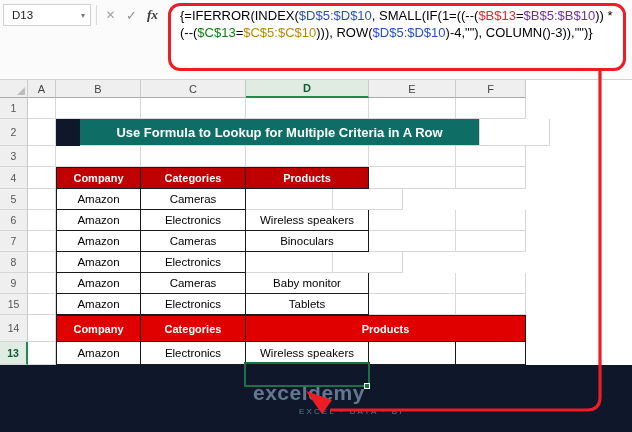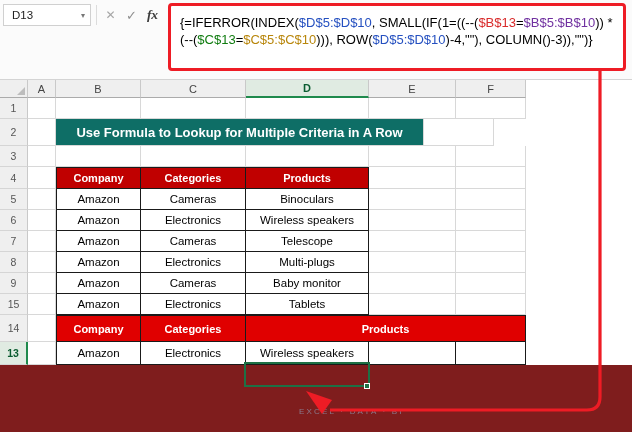--- a/index.html
+++ b/index.html
@@ -1,32 +1,32 @@
 <!DOCTYPE html>
 <html><head>
 <meta charset="utf-8">
 <style>
   * { box-sizing: border-box; margin: 0; padding: 0; }
   html,body { background:#ffffff; }
   .stage {
     position: relative; width: 632px; height: 432px; overflow: hidden;
-    background: #7f1d1d; font-family: "Liberation Sans","DejaVu Sans",sans-serif;
+    background: #0f172a; font-family: "Liberation Sans","DejaVu Sans",sans-serif;
   }
   
   .topbar { position:absolute; left:0; top:0; width:632px; height:80px; background:#FBFBFB; border-bottom:1px solid #D4D4D4; }
   .namebox { position:absolute; left:3px; top:4px; width:88px; height:22px; background:#fff; border:1px solid #D0D0D0; display:flex; align-items:center; padding:0 5px 0 8px; font-size:11.5px; color:#222; }
   .namebox .val { flex:1; }
   .nb-arrow { font-size:8px; color:#777; }
   .vsep { position:absolute; left:96px; top:5px; width:1px; height:20px; background:#DCDCDC; }
   .fbicons { position:absolute; left:100px; top:4px; height:22px; display:flex; align-items:center; }
   .fbicon { width:21px; height:22px; display:flex; align-items:center; justify-content:center; font-size:12px; color:#A5A5A5; cursor:default; }
   .fbicon.check { color:#8F8F8F; font-size:13px; }
   .fbicon.fx { font-family:"Liberation Serif",serif; font-style:italic; font-weight:bold; color:#3C3C3C; font-size:13.5px; }
   .fxbox { position:absolute; left:168px; top:3px; width:458px; height:68px; background:#fff;
-    border:3px solid #EE1C25; border-radius:4px; padding:8px 9px; font-size:13px; line-height:17px;
+    border:3px solid #EE1C25; border-radius:12px; padding:1px 9px; font-size:13px; line-height:17px;
     color:#000; overflow:hidden; word-break:break-all; }
   
   .colstrip { position:absolute; left:0; top:80px; width:632px; height:18px; display:flex; }
   .corner { width:28px; background:#EFEFEF; border-right:1px solid #C9C9C9; border-bottom:1px solid #ABABAB; position:relative; }
   .corner .tri { position:absolute; right:2px; bottom:2px; width:0; height:0; border-left:8px solid transparent; border-bottom:8px solid #BDBDBD; }
   .ch { background:#EFEFEF; border-right:1px solid #C9C9C9; border-bottom:1px solid #ABABAB; font-size:11px; color:#444; display:flex; align-items:center; justify-content:center; }
   .ch.sel { background:#E0EBE2; color:#0B5C31; font-weight:bold; border-bottom:2px solid #1E8A4C; }
   .chfill { flex:1; background:#fff; }
   
   .gridrows { position:absolute; left:0; top:98px; width:632px; }
@@ -35,21 +35,21 @@
   .rh { width:28px; background:#EFEFEF; border-right:1px solid #C9C9C9; border-bottom:1px solid #D5D5D5; font-size:10.5px; color:#555; display:flex; align-items:center; justify-content:center; }
   .rh.sel { background:#E0EBE2; color:#0B5C31; font-weight:bold; border-right:2px solid #1E8A4C; }
   .cell { background:#fff; border-right:1px solid #D8D8D8; border-bottom:1px solid #D8D8D8; font-size:11.5px; color:#000; display:flex; align-items:center; justify-content:center; overflow:hidden; white-space:nowrap; }
   .ca{width:28px} .cb{width:85px} .cc{width:105px} .cd{width:123px} .ce{width:87px} .cf{width:70px}
   .fill { flex:1; background:#fff; }
   .tb { border-right:1px solid #1a1a1a; border-bottom:1px solid #1a1a1a; }
   .bl { border-left:1px solid #1a1a1a; }
   .bt { border-top:1px solid #1a1a1a; }
   .th { color:#fff; font-weight:bold; font-size:11px; }
   .thwide { width:280px; }
-  .banner { width:368px; color:#fff; font-weight:bold; font-size:13px; display:flex; align-items:center; justify-content:center; }
+  .banner { width:400px; color:#fff; font-weight:bold; font-size:13px; display:flex; align-items:center; justify-content:center;margin-left:24px; }
   
   .selbox { position:absolute; left:244px; top:362px; width:126px; height:25px; border:2px solid #1E7145; pointer-events:none; }
   .fillhandle { position:absolute; left:364px; top:383px; width:6px; height:6px; background:#1E7145; border:1px solid #fff; }
   
   .wm { position:absolute; pointer-events:none; }
   .wm-brand { left:253px; top:381px; font-size:21px; font-weight:bold; letter-spacing:.5px; color:#A9C6E0; opacity:.55; }
   .wm-tag { left:299px; top:407px; font-size:8px; letter-spacing:2.2px; color:#8FA8C4; opacity:.65; }
   
   .anno { position:absolute; left:0; top:0; width:632px; height:432px; pointer-events:none; }
 </style>
@@ -126,54 +126,52 @@
       <div class="cell ce"></div>
         <div class="cell cf"></div>
         <div class="fill"></div>
     </div>
 
     <div class="row h21">
       <div class="rh">5</div>
       <div class="cell ca"></div>
       <div class="cell cb tb bl">Amazon</div>
       <div class="cell cc tb">Cameras</div>
+      <div class="cell ce"></div>
+        <div class="cell cf"></div>
+        <div class="fill"></div>
+    </div>
+
+    <div class="row h21">
+      <div class="rh">6</div>
+      <div class="cell ca"></div>
+      <div class="cell cb tb bl">Amazon</div>
+      <div class="cell cc tb">Electronics</div>
+      <div class="cell cd tb">Wireless speakers</div>
+      <div class="cell ce"></div>
+        <div class="cell cf"></div>
+        <div class="fill"></div>
+    </div>
+
+    <div class="row h21">
+      <div class="rh">7</div>
+      <div class="cell ca"></div>
+      <div class="cell cb tb bl">Amazon</div>
+      <div class="cell cc tb">Cameras</div>
       <div class="cell cd tb">Binoculars</div>
       <div class="cell ce"></div>
         <div class="cell cf"></div>
         <div class="fill"></div>
     </div>
 
     <div class="row h21">
-      <div class="rh">6</div>
-      <div class="cell ca"></div>
-      <div class="cell cb tb bl">Amazon</div>
-      <div class="cell cc tb">Electronics</div>
-      <div class="cell cd tb">Wireless speakers</div>
-      <div class="cell ce"></div>
-        <div class="cell cf"></div>
-        <div class="fill"></div>
-    </div>
-
-    <div class="row h21">
-      <div class="rh">7</div>
-      <div class="cell ca"></div>
-      <div class="cell cb tb bl">Amazon</div>
-      <div class="cell cc tb">Cameras</div>
-      <div class="cell cd tb">Telescope</div>
-      <div class="cell ce"></div>
-        <div class="cell cf"></div>
-        <div class="fill"></div>
-    </div>
-
-    <div class="row h21">
       <div class="rh">8</div>
       <div class="cell ca"></div>
       <div class="cell cb tb bl">Amazon</div>
       <div class="cell cc tb">Electronics</div>
-      <div class="cell cd tb">Multi-plugs</div>
       <div class="cell ce"></div>
         <div class="cell cf"></div>
         <div class="fill"></div>
     </div>
 
     <div class="row h21">
       <div class="rh">9</div>
       <div class="cell ca"></div>
       <div class="cell cb tb bl">Amazon</div>
       <div class="cell cc tb">Cameras</div>
@@ -210,20 +208,21 @@
       <div class="cell cb tb bl">Amazon</div>
       <div class="cell cc tb">Electronics</div>
       <div class="cell cd tb">Wireless speakers</div>
       <div class="cell ce tb"></div>
       <div class="cell cf tb"></div>
       <div class="fill"></div>
     </div>
 
   </div>
 
+  <div class="wm wm-brand" style="color: rgb(169, 198, 224);">exceldemy</div>
   <div class="wm wm-tag">EXCEL · DATA · BI</div>
 
   <div class="selbox" style="border-color: rgb(30, 113, 69);"></div>
   <div class="fillhandle" style="background: rgb(30, 113, 69);"></div>
 
   <svg class="anno" viewBox="0 0 632 432" xmlns="http://www.w3.org/2000/svg">
     <path d="M600,71 L600,397 Q600,410 587,410 L330,410" fill="none" stroke="#EE1C25" stroke-width="3.2" style="stroke: rgb(238, 28, 37);"></path>
     <polygon points="306,391 332,400 322,414" fill="#EE1C25" style="fill: rgb(238, 28, 37);"></polygon>
   </svg>
 

